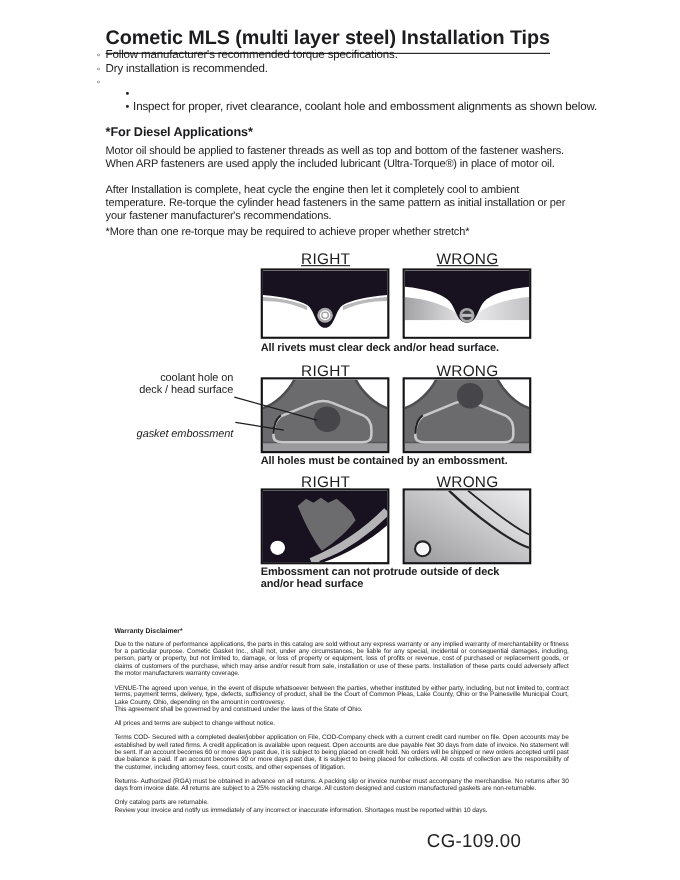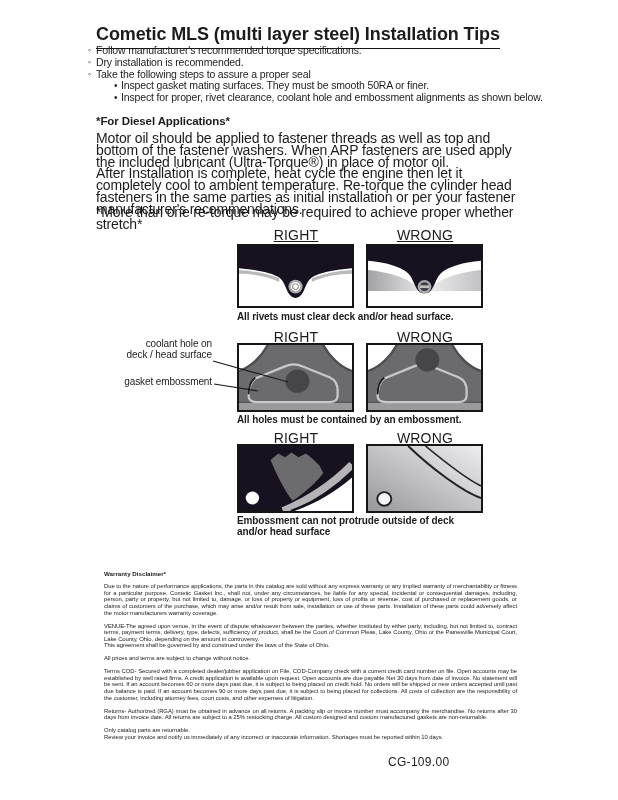--- a/index.html
+++ b/index.html
@@ -11,68 +11,66 @@
   .title{
     left:96px;top:24px;font-size:18px;font-weight:bold;letter-spacing:-0.1px;
     border-bottom:1.6px solid #141416;padding-bottom:3px;margin:0;display:inline-block;
   }
   .tips{left:88px;top:45px;width:478px;}
   .tips-line{display:flex;align-items:flex-start;font-size:10.5px;line-height:11.4px;letter-spacing:-0.15px;margin-bottom:0.4px;}
   .tips-line .m1{width:8px;font-size:9px;line-height:11.4px;flex:0 0 8px;}
   .tips-line.sub{margin-left:26px;}
   .tips-line.sub .m1{width:7px;flex:0 0 7px;font-size:10px;}
   .sec-heading{font-size:11.5px;font-weight:bold;letter-spacing:-0.1px;margin:0;}
-  .body-para{font-size:14px;line-height:12px;letter-spacing:-0.15px;width:426px;margin:0;}
+  .body-para{font-size:10px;line-height:12px;letter-spacing:-0.15px;width:426px;margin:0;}
   .rw-label{width:118px;text-align:center;font-size:14px;letter-spacing:0.2px;color:#1c1c1e;text-decoration:underline;}
   .panel{width:113px;border:2.5px solid #151518;background:#fff;}
   .panel svg{display:block;width:100%;height:100%;}
   .p-r1{height:60px;}
   .p-r2{height:65px;}
   .p-r3{height:65px;}
   .caption{font-size:10px;font-weight:bold;letter-spacing:-0.1px;line-height:10.8px;white-space:pre-line;}
   .callout{font-size:10px;letter-spacing:-0.1px;line-height:10.6px;text-align:right;width:104px;white-space:pre-line;}
   .disclaimer{left:104px;top:570px;width:413px;}
   .disc-h{font-size:6.2px;font-weight:bold;margin:0 0 6.4px 0;}
   .disc-p{font-size:5.9px;line-height:6.55px;margin:0 0 6.5px 0;text-align:justify;white-space:pre-line;letter-spacing:-0.05px;}
-  .page-num{left:388px;top:755px;font-size:12px;letter-spacing:0.3px;color:#232325;}
+  .page-num{left:388px;top:755px;font-size:17px;letter-spacing:0.3px;color:#232325;}
   .overlay-lines{pointer-events:none;}
 </style>
 </head>
 <body>
 
 <div>
 
   <h1 class="abs title">Cometic MLS (multi layer steel) Installation Tips</h1>
 
   <div class="abs tips">
     <div class="tips-line">
       <span class="m1">◦</span>
       <span>Follow manufacturer's recommended torque specifications.</span>
     </div>
     <div class="tips-line">
       <span class="m1">◦</span>
       <span>Dry installation is recommended.</span>
     </div>
     <div class="tips-line">
       <span class="m1">◦</span>
-      <span>Take the following steps to assure a proper seal</span>
     </div>
     <div class="tips-line sub">
       <span class="m1">•</span>
-      <span>Inspect gasket mating surfaces.  They must be smooth 50RA or finer.</span>
     </div>
     <div class="tips-line sub">
       <span class="m1">•</span>
       <span>Inspect for proper, rivet clearance, coolant hole and embossment alignments as shown below.</span>
     </div>
   </div>
 
   <h2 class="abs sec-heading" style="left:96px;top:115px;">*For Diesel Applications*</h2>
   <p class="abs body-para" style="left:96px;top:132px;">Motor oil should be applied to fastener threads as well as top and bottom of the fastener washers. When ARP fasteners are used apply the included lubricant (Ultra-Torque®) in place of motor oil.</p>
-  <p class="abs body-para" style="left:96px;top:167px;">After Installation is complete, heat cycle the engine then let it completely cool to ambient temperature. Re-torque the cylinder head fasteners in the same parties as initial installation or per your fastener manufacturer's recommendations.</p>
+  <p class="abs body-para" style="left:96px;top:167px;">After Installation is complete, heat cycle the engine then let it completely cool to ambient temperature. Re-torque the cylinder head fasteners in the same pattern as initial installation or per your fastener manufacturer's recommendations.</p>
   <p class="abs body-para" style="left:96px;top:206px;">*More than one re-torque may be required to achieve proper whether stretch*</p>
 
   <div class="abs rw-label" style="left:237px;top:227px;">RIGHT</div>
   <div class="abs rw-label" style="left:366px;top:227px;">WRONG</div>
 
   <div class="abs panel p-r1" style="left:237px;top:244px;">
     <svg viewBox="0 0 118 65" preserveAspectRatio="none">
       <rect width="118" height="65" fill="#ffffff"></rect>
       <path d="M0,26 C16,27 30,30 42,35 L42,39 C30,33 15,30 0,30 Z" fill="#b9b9bb"></path>
       <path d="M118,26 C102,27 88,30 76,35 L76,39 C88,33 103,30 118,30 Z" fill="#b9b9bb"></path>
@@ -103,21 +101,21 @@
     </svg>
   </div>
 
   <div class="abs caption" style="left:237px;top:312px;">All rivets must clear deck and/or head surface.</div>
 
   <div class="abs rw-label" style="left:237px;top:329px;">RIGHT</div>
   <div class="abs rw-label" style="left:366px;top:329px;">WRONG</div>
 
   <div class="abs callout" style="left:108px;top:339px;">coolant hole on
 deck / head surface</div>
-  <div class="abs callout" style="left:108px;top:377px;">gasket embossment</div>
+  <div class="abs callout" style="left:108px;top:390px;font-style:italic;">gasket embossment</div>
 
   <div class="abs panel p-r2" style="left:237px;top:343px;">
     <svg viewBox="0 0 118 70" preserveAspectRatio="none">
       <rect width="118" height="70" fill="#6b6b6e"></rect>
       <path d="M0,0 L30,0 C24,12 12,24 0,28 Z" fill="#ffffff"></path>
       <path d="M118,0 L88,0 C94,12 106,24 118,28 Z" fill="#ffffff"></path>
       <path d="M30,0 C24,12 12,24 0,28" stroke="#4e4e52" stroke-width="2.5" fill="none"></path>
       <path d="M88,0 C94,12 106,24 118,28" stroke="#4e4e52" stroke-width="2.5" fill="none"></path>
       <rect y="62" width="118" height="8" fill="#9a9a9c"></rect>
       <rect y="61" width="118" height="1.4" fill="#55555a"></rect>

